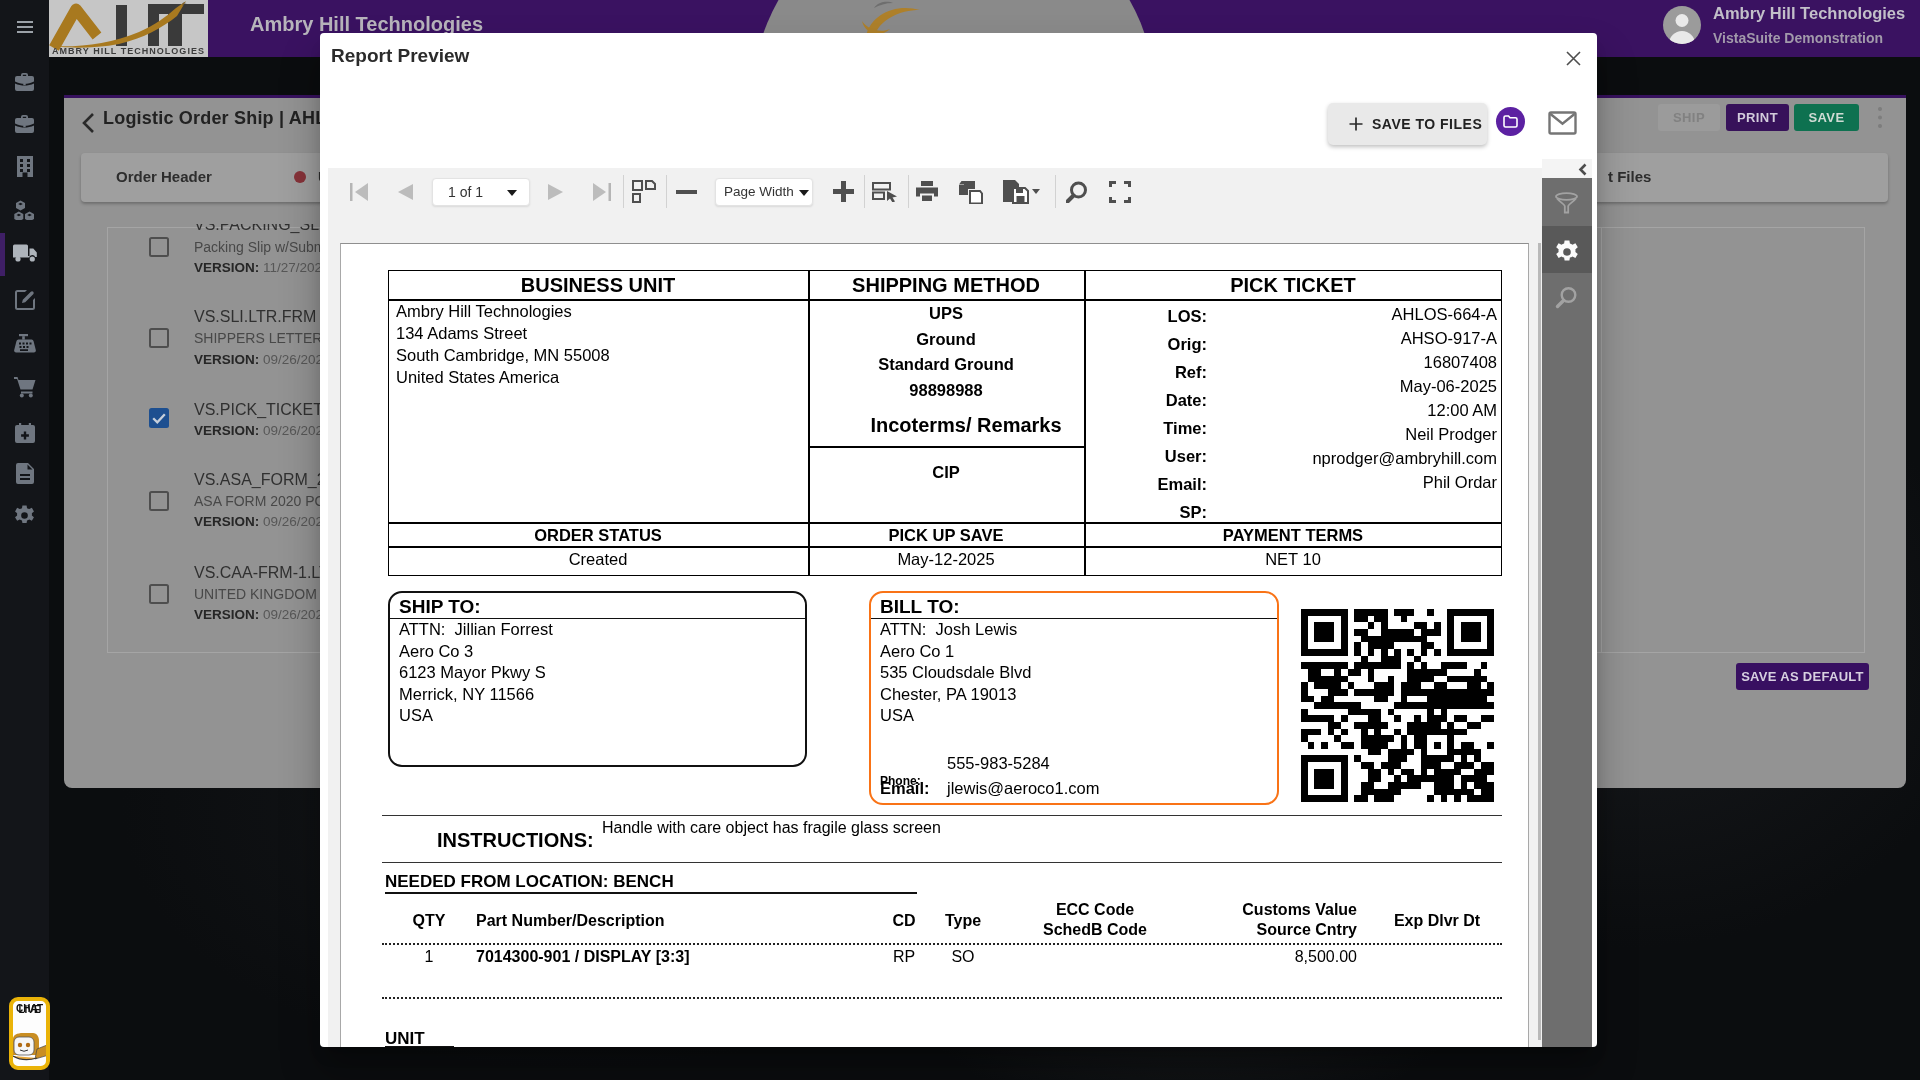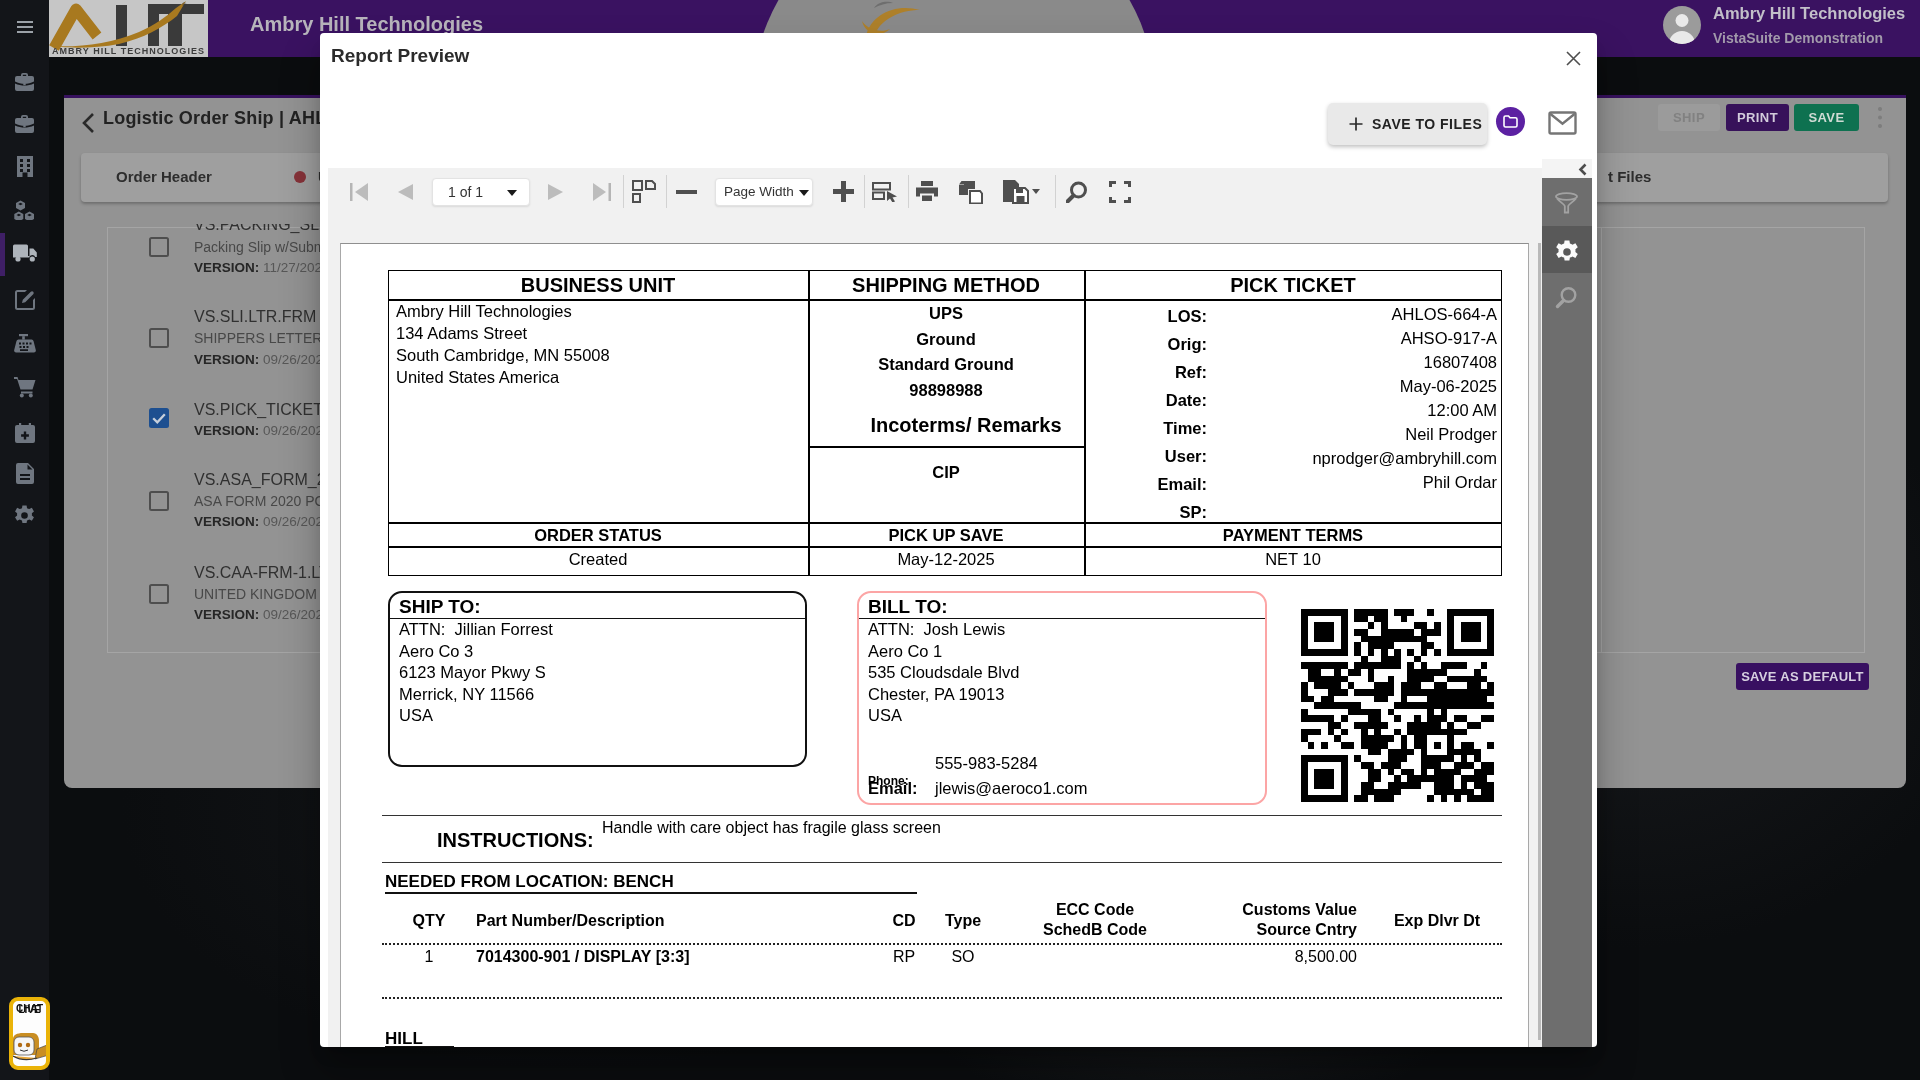--- a/index.html
+++ b/index.html
@@ -318,21 +318,21 @@
         <div class="abs" style="left:743px;top:282px;width:418px;text-align:center;font-size:16.5px;">PAYMENT TERMS</div>
         <div class="abs" style="left:47px;top:306px;width:420px;text-align:center;font-size:16.5px;font-weight:normal;">Created</div>
         <div class="abs" style="left:467px;top:306px;width:276px;text-align:center;font-size:16.5px;font-weight:normal;">May-12-2025</div>
         <div class="abs" style="left:743px;top:306px;width:418px;text-align:center;font-size:16.5px;font-weight:normal;">NET 10</div>
 
         <div class="abs" style="left:47px;top:347px;width:419px;height:176px;border:2px solid #111;border-radius:14px;">
           <div class="abs" style="left:9px;top:3px;font-size:19px;">SHIP TO:</div>
           <div class="abs" style="left:0;top:24.5px;width:415px;height:1.5px;background:#111;"></div>
           <div class="abs" style="left:9px;top:26px;font-size:16.5px;font-weight:normal;line-height:21.6px;">ATTN:&nbsp; Jillian Forrest<br>Aero Co 3<br>6123 Mayor Pkwy S<br>Merrick, NY 11566<br>USA</div>
         </div>
-        <div class="abs" style="left:516px;top:347px;width:410px;height:214px;border:2px solid #fca5a5;border-radius:14px;">
+        <div class="abs" style="left:528px;top:347px;width:410px;height:214px;border:2px solid #f97316;border-radius:14px;">
           <div class="abs" style="left:9px;top:3px;font-size:19px;">BILL TO:</div>
           <div class="abs" style="left:0;top:24.5px;width:406px;height:1.5px;background:#111;"></div>
           <div class="abs" style="left:9px;top:26px;font-size:16.5px;font-weight:normal;line-height:21.6px;">ATTN:&nbsp; Josh Lewis<br>Aero Co 1<br>535 Cloudsdale Blvd<br>Chester, PA 19013<br>USA</div>
           <div class="abs" style="left:9px;top:161px;font-size:12px;margin-top:20px;">Phone:</div>
           <div class="abs" style="left:76px;top:161px;font-size:16.5px;font-weight:normal;">555-983-5284</div>
           <div class="abs" style="left:9px;top:186px;font-size:16.5px;">Email:</div>
           <div class="abs" style="left:76px;top:186px;font-size:16.5px;font-weight:normal;">jlewis@aeroco1.com</div>
         </div>
 
         <svg width="193" height="193" viewBox="0 0 29 29" shape-rendering="crispEdges" style="position:absolute;left:960px;top:365px">
@@ -542,21 +542,21 @@
         <div class="abs" style="left:816px;top:656px;width:200px;text-align:right;font-size:16px;line-height:19.6px;">Customs Value<br>Source Cntry</div>
         <div class="abs" style="left:1035px;top:668px;width:122px;text-align:center;font-size:16px;">Exp Dlvr Dt</div>
         <div class="abs" style="left:41px;top:699px;width:1120px;height:0;border-top:2px dotted #222;"></div>
 
         <div class="abs" style="left:58px;top:704px;width:60px;text-align:center;font-size:16px;font-weight:normal;">1</div>
         <div class="abs" style="left:135px;top:704px;font-size:16px;">7014300-901 / DISPLAY [3:3]</div>
         <div class="abs" style="left:533px;top:704px;width:60px;text-align:center;font-size:16px;font-weight:normal;">RP</div>
         <div class="abs" style="left:592px;top:704px;width:60px;text-align:center;font-size:16px;font-weight:normal;">SO</div>
         <div class="abs" style="left:816px;top:704px;width:200px;text-align:right;font-size:16px;font-weight:normal;">8,500.00</div>
         <div class="abs" style="left:41px;top:753px;width:1120px;height:0;border-top:2px dotted #222;"></div>
-        <div class="abs" style="left:44px;top:785px;font-size:17px;">HILL</div>
+        <div class="abs" style="left:44px;top:785px;font-size:17px;">UNIT</div>
         <div class="abs" style="left:44px;top:802px;width:69px;height:1.5px;background:#111;"></div>
       </div>
 
       <div class="abs" style="left:1210px;top:75px;width:3px;height:797px;background:#b9b9b9;"></div>
     </div>
 
     <div class="abs" style="left:1222px;top:126px;width:50px;height:888px;">
       <div class="abs" style="left:0;top:0;width:50px;height:19px;background:#f4f4f4;"></div>
       <svg class="abs" style="left:36px;top:3.5px" width="9" height="13" viewBox="0 0 9 13" fill="none" stroke="#4d4d4d" stroke-width="2.6">
           <path d="M7.5 1.5 L2.5 6.5 L7.5 11.5"></path>

